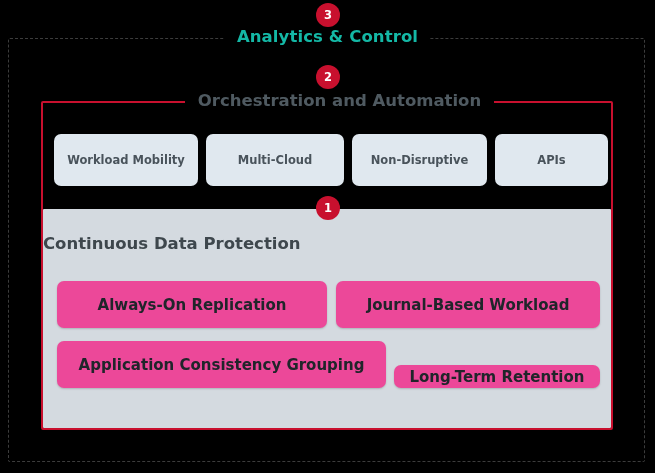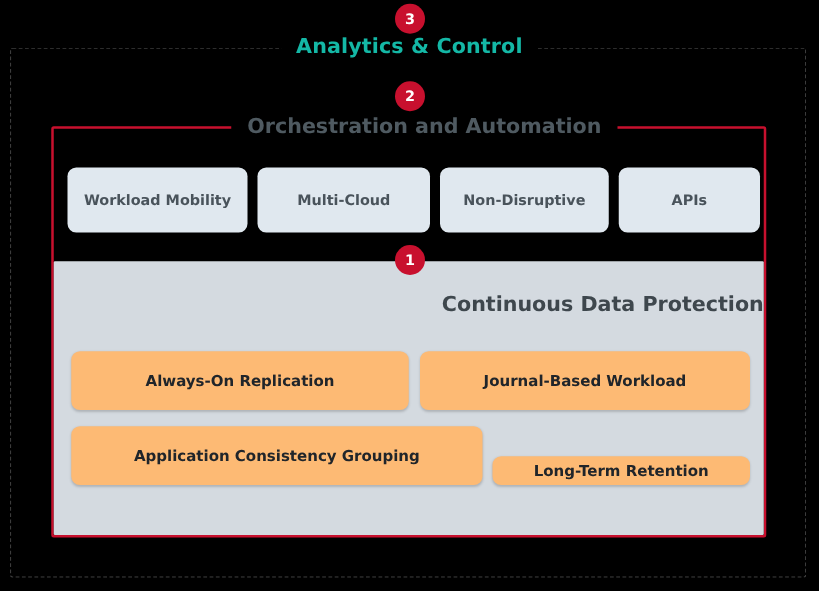--- a/index.html
+++ b/index.html
@@ -137,45 +137,45 @@
     width: 568px;
     height: 219px;
     background: #d4dae0;
     border-radius: 1px;
   }
   .layer1-title {
     position: absolute;
     left: 43px;
     top: 231px;
     width: 568px;
-    text-align: right;
+    text-align: left;
     font-size: 16.5px;
     font-weight: bold;
     color: #3e474d;
     line-height: 26px;
     white-space: nowrap;
     z-index: 20;
   }
 
   .feature-row {
     position: absolute;
     display: flex;
     height: 47px;
     z-index: 20;
   }
   .feature-row-1 { left: 57px; top: 281px; width: 543px; }
   .feature-row-2 { left: 57px; top: 341px; width: 634px; }
 
   .feature-card {
-    background: #fdba74;
+    background: #ec4899;
     border-radius: 7px;
     display: flex;
     align-items: center;
     justify-content: center;
-    font-size: 12px;
+    font-size: 15px;
     font-weight: bold;
     color: #20252a;
     text-align: center;
     white-space: nowrap;
     box-shadow: 0 1px 2px rgba(0,0,0,0.18);
   }
   .fc-a { flex: 0 0 270px; margin-right: 9px; }
   .fc-b { flex: 0 0 264px; }
   .fc-c { flex: 0 0 329px; margin-right: 8px; }
   .fc-d { flex: 0 0 206px; margin-top: 24px; }

